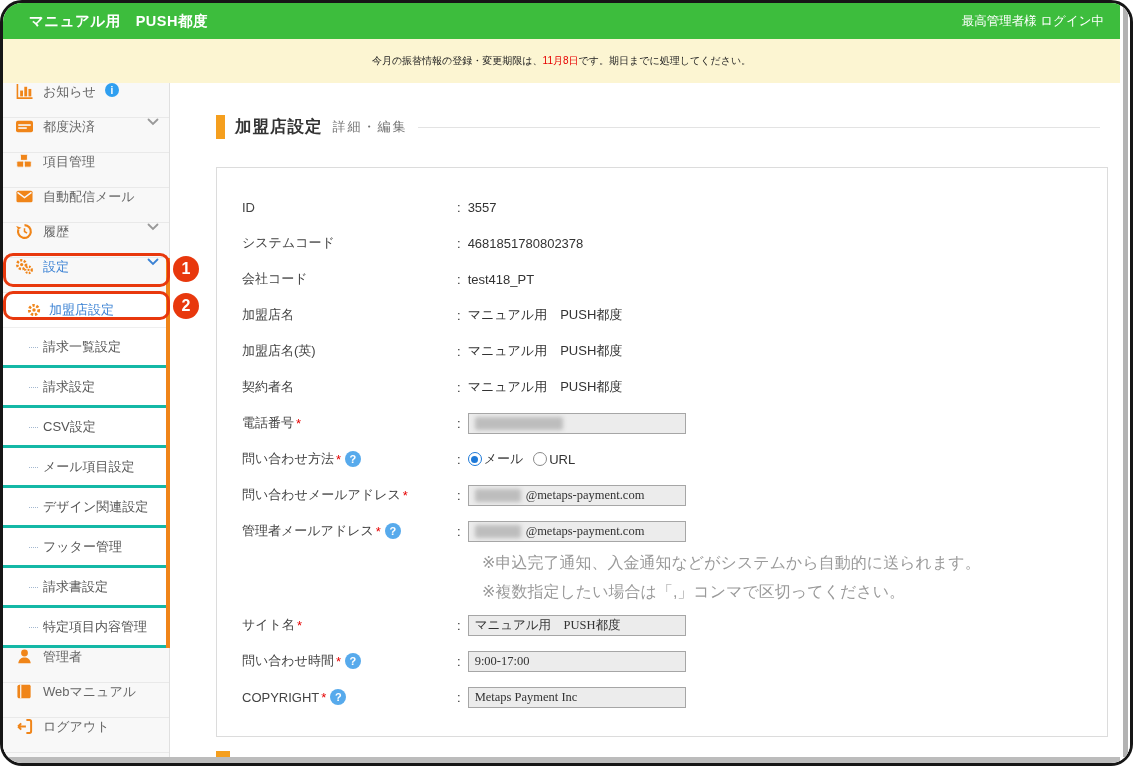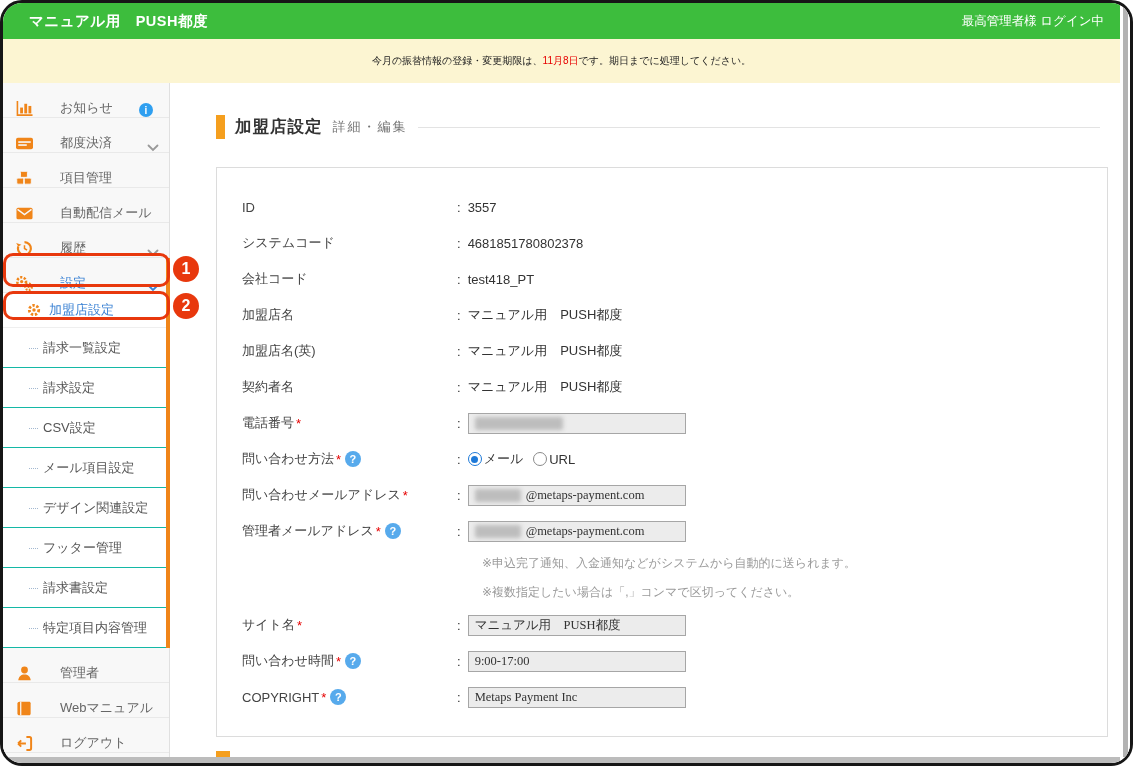--- a/index.html
+++ b/index.html
@@ -19,21 +19,21 @@
   
   .notice { height:44px; background:#fcf5d2; display:flex; align-items:center;
             justify-content:center; font-size:10px; color:#222; margin-right:10px; }
   .notice .date { color:#e60000; font-weight:normal; }
 
   .body { display:flex; height:674px; margin-right:10px; position:relative; }
 
   
   .sidebar { width:167px; background:#f8f8f8; border-right:1px solid #e0e0e0;
              position:relative; overflow:visible; z-index:2; flex:0 0 167px; }
-  .nav-item { height:35px; display:flex; align-items:flex-end; gap:26px;
+  .nav-item { height:35px; display:flex; align-items:flex-start; gap:9px;
               padding:0 10px 0 12px; border-bottom:1px solid #e9e9e9;
               font-size:13px; color:#666; cursor:pointer; background:#f8f8f8; }
   .nav-item .ico { width:19px; height:17px; color:#f08519; display:flex; align-items:center; }
   .nav-item .ico svg { width:19px; height:17px; display:block; }
   .nav-item .lbl { white-space:nowrap; }
   .nav-item .chev { margin-left:auto; color:#999; width:12px; height:8px; }
   .nav-item .chev svg { width:12px; height:8px; display:block; }
   .nav-item.active .lbl { color:#3b82d4; }
   .nav-item.active .chev { color:#3b82d4; }
   .info-ico { width:14px; height:14px; border-radius:50%; background:#2f9ff0; color:#fff;
@@ -42,21 +42,21 @@
 
   .submenu-wrap { position:relative; background:#fff; }
   .submenu-wrap::before { content:""; position:absolute; left:25px; top:36px; bottom:19px;
                           border-left:1px dotted #a3b8d0; }
   .parent-item { height:35px; display:flex; align-items:center; gap:8px; padding-left:24px;
                  background:#fff; border-bottom:1px solid #efefef; font-size:13px;
                  color:#3b82d4; cursor:pointer; position:relative; }
   .parent-item .ico { width:14px; height:14px; color:#f08519; }
   .parent-item .ico svg { width:14px; height:14px; display:block; }
   .sub-item { height:40px; display:flex; align-items:center; padding-left:40px;
-              border-bottom:1px solid #14b8a6; font-size:13px; color:#555;
+              border-bottom:3px solid #14b8a6; font-size:13px; color:#555;
               background:#fff; position:relative; cursor:pointer; }
   .sub-item::before { content:""; position:absolute; left:26px; top:50%; width:9px;
                       border-top:1px dotted #a3b8d0; }
 
   .orange-rail { position:absolute; left:163px; top:175px; width:4px; height:390px;
                  background:#f08519; z-index:3; }
 
   
   .anno-box { position:absolute; border:3px solid #e8380d; border-radius:10px;
               pointer-events:none; z-index:8; }
@@ -92,21 +92,21 @@
                color:#333; overflow:hidden; white-space:nowrap;font-family:Liberation Serif, serif; }
   .redact { height:13px; background:#bdbdbd; border-radius:2px; filter:blur(2px);
             margin-right:5px; flex:0 0 auto; }
   .radio-opt { display:flex; align-items:center; margin-right:10px; }
   .radio { width:14px; height:14px; border-radius:50%; border:1px solid #8a8a8a;
            background:#fff; position:relative; margin-right:2px; flex:0 0 14px; cursor:pointer; }
   .radio.checked { border:1px solid #1d79d8; }
   .radio.checked::after { content:""; position:absolute; inset:2.5px; border-radius:50%;
                           background:#1d79d8; }
   .f-note { height:29px; display:flex; align-items:center; padding-left:265px;
-            font-size:12px; color:#9a9a9a; }
+            font-size:16px; color:#9a9a9a; }
   .next-stub { position:absolute; left:46px; top:668px; width:14px; height:6px;
                background:#f59f1e; }
 
   
   .scroll-track { position:absolute; right:0; top:0; bottom:0; width:10px; background:#fff; }
   .scroll-thumb { position:absolute; right:2px; top:0; bottom:6px; width:5px; background:#b3b3b3; }
   .scroll-h { position:absolute; left:0; right:10px; bottom:0; height:6px; background:#bcbcbc; }
 </style>
 </head>
 <body>

